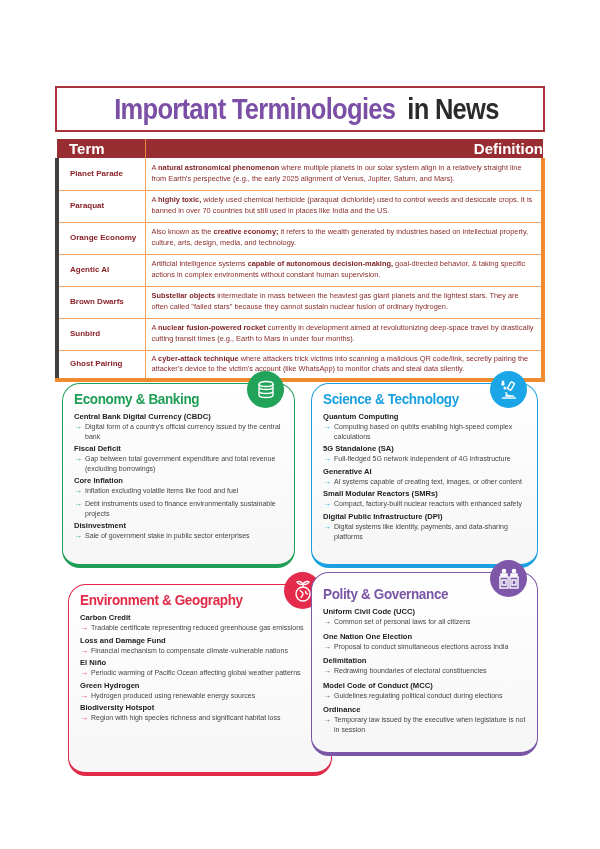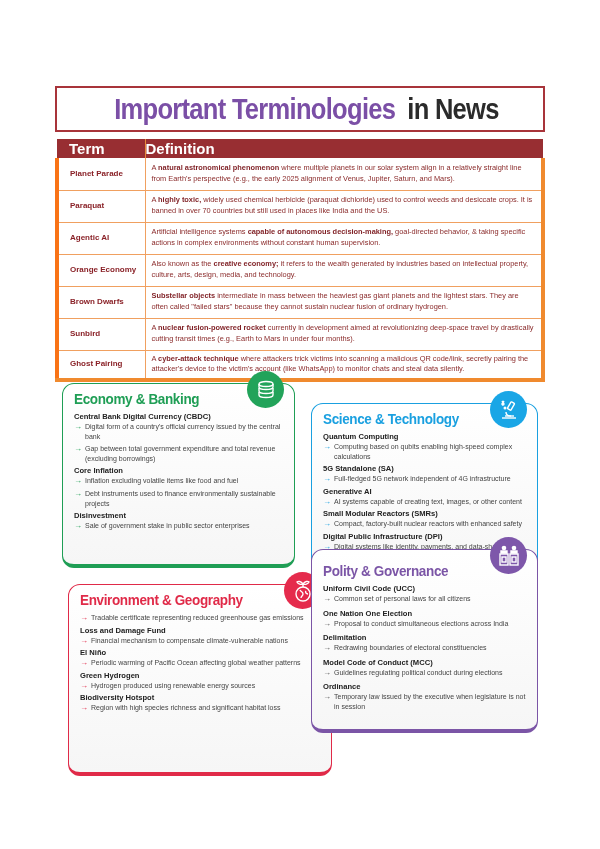--- a/index.html
+++ b/index.html
@@ -16,37 +16,37 @@
 
   .terms-table {
     position: absolute; left: 55px; top: 139px; width: 490px;
     border-collapse: collapse; table-layout: fixed;
   }
   .terms-table th {
     background: #982e32; color: #fff; font-size: 15px; font-weight: 700;
     height: 19px; padding: 0;
   }
   .terms-table th.th-term { text-align: left; padding-left: 12px; width: 88px; border-right: 1px solid #e58a3a; }
-  .terms-table th.th-def { text-align: left; }
+  .terms-table th.th-def { text-align: right; }
   .terms-table td {
     border-bottom: 1px solid #f0a060; vertical-align: middle;
     color: #8a2a2a; font-size: 7.4px; line-height: 10.6px;
   }
   .terms-table td.term {
     font-weight: 700; font-size: 8px; padding-left: 11px; width: 88px;
-    border-right: 1px solid #f0a060; border-left: 4px solid #f97316;
+    border-right: 1px solid #f0a060; border-left: 4px solid #404040;
     color: #8a2228; line-height: 10px; margin-top: 8px;
   }
   .terms-table td.def { padding: 3px 5px 3px 6px; border-right: 4px solid #f08a2e; }
   .terms-table td.def b { font-weight: 700; color: #7f1f24; }
   .terms-table tr.r1 td { height: 32px; }
   .terms-table tr.r-last td { border-bottom: 4px solid #f08a2e; }
 
   .card {
-    position: absolute; border-radius: 12px; background: linear-gradient(#ffffff, #f6f6f6);
+    position: absolute; border-radius: 18px; background: linear-gradient(#ffffff, #f6f6f6);
     border: 1.5px solid; border-bottom-width: 4px;
   }
   .card .card-title {
     font-weight: 700; font-size: 15px; letter-spacing: -0.4px; transform: scaleX(0.9); transform-origin: left;
     display: inline-block; white-space: nowrap;
   }
   .card .icon-circle {
     position: absolute; width: 37px; height: 37px; border-radius: 50%;
     display: flex; align-items: center; justify-content: center;
   }
@@ -54,31 +54,31 @@
   .card .item { margin-bottom: 3px; }
   .card .item-term { font-weight: 700; font-size: 7.6px; color: #222; line-height: 10px; }
   .card .item-desc { display: flex; font-size: 7px; line-height: 9.6px; color: #444; }
   .card .item-desc .arrow { width: 11px; flex: 0 0 11px; font-size: 8px; line-height: 9px; }
 
   .card-econ { left: 62px; top: 383px; width: 233px; height: 185px; border-color: #1f9e55; }
   .card-econ .card-title { color: #1f9e55; }
   .card-econ .icon-circle { background: #22a35a; right: 10px; top: -13px; }
   .card-econ .arrow { color: #1f9e55; }
 
-  .card-sci { left: 311px; top: 383px; width: 227px; height: 185px; border-color: #1aa0e0; margin-top: 20px; }
+  .card-sci { left: 311px; top: 383px; width: 227px; height: 185px; border-color: #1aa0e0; }
   .card-sci .card-title { color: #1aa0e0; }
   .card-sci .icon-circle { background: #1aa6e6; right: 10px; top: -13px; }
   .card-sci .arrow { color: #1aa0e0; }
 
   .card-env { left: 68px; top: 584px; width: 264px; height: 192px; border-color: #e02a48; }
   .card-env .card-title { color: #e02a48; }
   .card-env .icon-circle { background: #e52b4c; right: 10px; top: -13px; }
   .card-env .arrow { color: #e02a48; }
 
-  .card-pol { left: 311px; top: 549px; width: 227px; height: 184px; border-color: #7b55a6; }
+  .card-pol { left: 311px; top: 572px; width: 227px; height: 184px; border-color: #7b55a6; }
   .card-pol .card-title { color: #7b55a6; }
   .card-pol .icon-circle { background: #7e57aa; right: 10px; top: -13px; }
   .card-pol .arrow { color: #555; }
 
   .card-inner { padding: 6px 8px 0 11px; }
 </style>
 </head>
 <body>
 
 <div class="title-box">
@@ -96,26 +96,26 @@
   <tbody>
     <tr class="r1">
       <td class="term">Planet Parade</td>
       <td class="def"><span>A </span><b>natural astronomical phenomenon</b><span> where multiple planets in our solar system align in a relatively straight line from Earth's perspective (e.g., the early 2025 alignment of Venus, Jupiter, Saturn, and Mars).</span></td>
     </tr>
     <tr class="r1">
       <td class="term">Paraquat</td>
       <td class="def"><span>A </span><b>highly toxic,</b><span> widely used chemical herbicide (paraquat dichloride) used to control weeds and desiccate crops. It is banned in over 70 countries but still used in places like India and the US.</span></td>
     </tr>
     <tr class="r1">
+      <td class="term">Orange Economy</td>
+      <td class="def"><span>Also known as the </span><b>creative economy;</b><span> it refers to the wealth generated by industries based on intellectual property, culture, arts, design, media, and technology.</span></td>
+    </tr>
+    <tr class="r1">
       <td class="term">Agentic AI</td>
       <td class="def"><span>Artificial intelligence systems </span><b>capable of autonomous decision-making,</b><span> goal-directed behavior, &amp; taking specific actions in complex environments without constant human supervision.</span></td>
-    </tr>
-    <tr class="r1">
-      <td class="term">Orange Economy</td>
-      <td class="def"><span>Also known as the </span><b>creative economy;</b><span> it refers to the wealth generated by industries based on intellectual property, culture, arts, design, media, and technology.</span></td>
     </tr>
     <tr class="r1">
       <td class="term">Brown Dwarfs</td>
       <td class="def"><span></span><b>Substellar objects</b><span> intermediate in mass between the heaviest gas giant planets and the lightest stars. They are often called "failed stars" because they cannot sustain nuclear fusion of ordinary hydrogen.</span></td>
     </tr>
     <tr class="r1">
       <td class="term">Sunbird</td>
       <td class="def"><span>A </span><b>nuclear fusion-powered rocket</b><span> currently in development aimed at revolutionizing deep-space travel by drastically cutting transit times (e.g., Earth to Mars in under four months).</span></td>
     </tr>
     <tr class="r-last">
@@ -138,20 +138,21 @@
     <div class="card-title">Economy &amp; Banking</div>
     <div class="items">
       <div class="item">
         <div class="item-term">Central Bank Digital Currency (CBDC)</div>
         <div class="item-desc">
             <span class="arrow">→</span>
             <span>Digital form of a country's official currency issued by the central bank</span>
           </div>
       </div>
       <div class="item">
+        <div class="item-term">Fiscal Deficit</div>
         <div class="item-desc">
             <span class="arrow">→</span>
             <span>Gap between total government expenditure and total revenue (excluding borrowings)</span>
           </div>
       </div>
       <div class="item">
         <div class="item-term">Core Inflation</div>
         <div class="item-desc">
             <span class="arrow">→</span>
             <span>Inflation excluding volatile items like food and fuel</span>
@@ -235,20 +236,21 @@
       <path d="M11 8V4"></path>
       <path d="M11 5c-2-3-5-3-6-2 1 2 4 3 6 2z"></path>
       <path d="M11 5c2-3 5-3 6-2-1 2-4 3-6 2z"></path>
       <path d="M8 11c1 2 3 2 3 4s-2 2-2 4M14 12c-1 1 0 3 2 3"></path>
     </svg>
   </div>
   <div class="card-inner">
     <div class="card-title">Environment &amp; Geography</div>
     <div class="items">
       <div class="item">
+        <div class="item-term">Carbon Credit</div>
         <div class="item-desc">
             <span class="arrow">→</span>
             <span>Tradable certificate representing reduced greenhouse gas emissions</span>
           </div>
       </div>
       <div class="item">
         <div class="item-term">Loss and Damage Fund</div>
         <div class="item-desc">
             <span class="arrow">→</span>
             <span>Financial mechanism to compensate climate-vulnerable nations</span>

